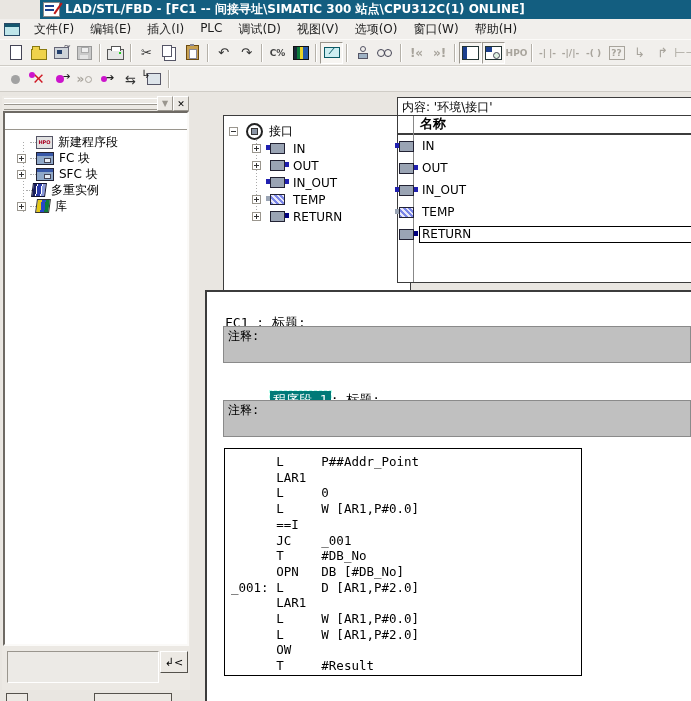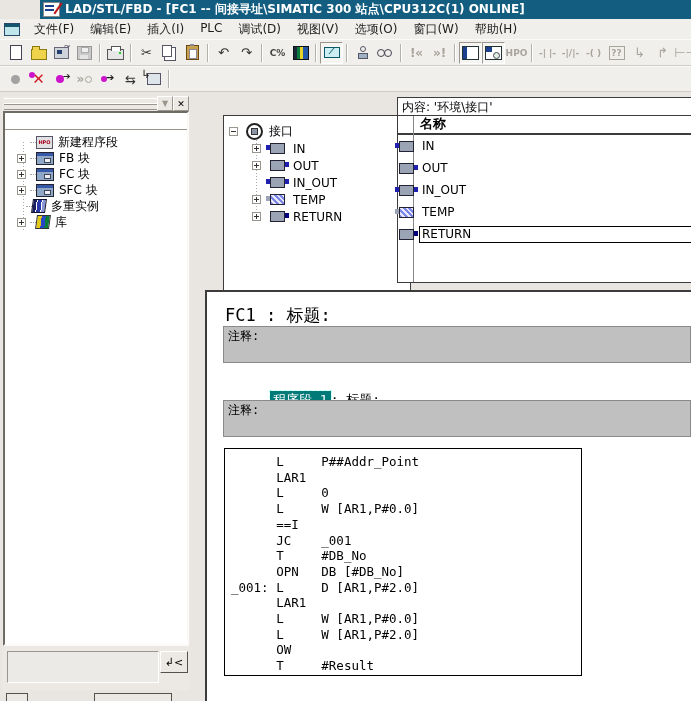--- a/index.html
+++ b/index.html
@@ -151,21 +151,21 @@
   .chdr .cn{margin-left:22px;font-weight:bold;font-size:13px;}
   .crow{height:22px;display:flex;align-items:center;position:relative;}
   .crow .chip{margin:0 0 0 1px;}
   .crow .cname{margin-left:6px;padding:0 2px;line-height:15px;}
   .crow.selected .cname{outline:1px solid #000;flex:1;margin-right:1px;}
 
   
   #codepane{position:absolute;left:205px;top:290px;width:486px;height:411px;background:#fff;
       border-top:2px solid #3c3c3c;border-left:2px solid #3c3c3c;box-sizing:border-box;
       font-family:"DejaVu Sans Mono","Liberation Mono",monospace;}
-  .block-title{position:absolute;left:18px;top:12px;font-size:17px;white-space:pre;}
+  .block-title{position:absolute;left:18px;top:22px;font-size:13px;white-space:pre;}
   .comment-box{position:absolute;left:16px;right:0;height:37px;background:#c0c0c0;border:1px solid #8a8a8a;
       box-sizing:border-box;padding:1px 4px;font-size:12px;}
   #comment1{top:34px;} #comment2{top:108px;}
   .network-line{position:absolute;left:16px;top:84px;font-size:13px;white-space:pre;}
   .network-label{background:#007a78;color:#fff;padding:1px 3px;outline:1px dashed #bfe;}
   #codebox{position:absolute;left:17px;top:156px;width:358px;height:228px;border:1px solid #000;
       box-sizing:border-box;padding:5px 0 0 6px;overflow:hidden;}
   .code-line{margin:0;font-size:12.5px;line-height:15.7px;white-space:pre;font-family:inherit;}
 </style>
 </head>
@@ -322,26 +322,20 @@
       <div class="headstrip"></div>
       <div class="ctree">
 
           <div class="trow" style="padding-left:12px">
             <span class="expander none"></span>
             <span class="stub"></span>
             <span class="cicon new-network"></span>
             <span>新建程序段</span>
           </div>
 
-          <div class="trow" style="padding-left:12px">
-            <span class="expander plus"></span>
-            <span class="stub"></span>
-            <span class="cicon block-folder"></span>
-            <span>FB 块</span>
-          </div>
 
           <div class="trow" style="padding-left:12px">
             <span class="expander plus"></span>
             <span class="stub"></span>
             <span class="cicon block-folder"></span>
             <span>FC 块</span>
           </div>
 
 
           <div class="trow" style="padding-left:12px">

